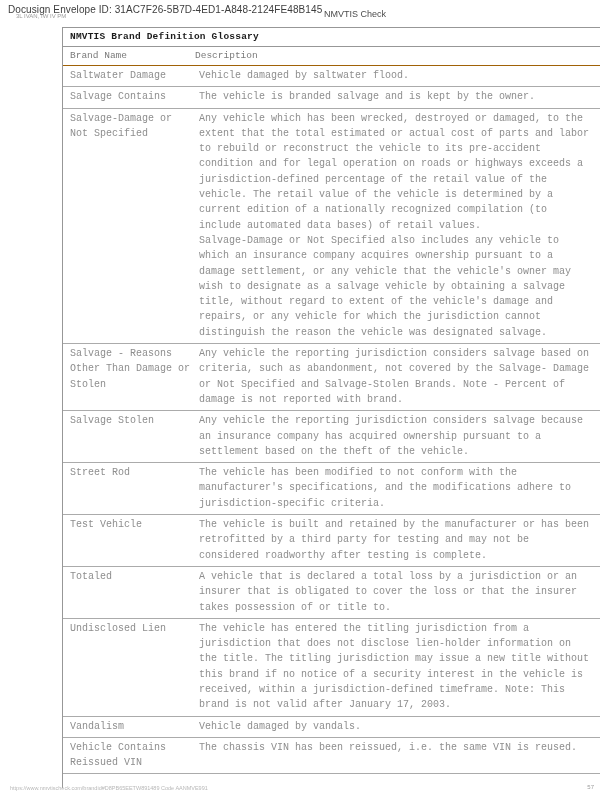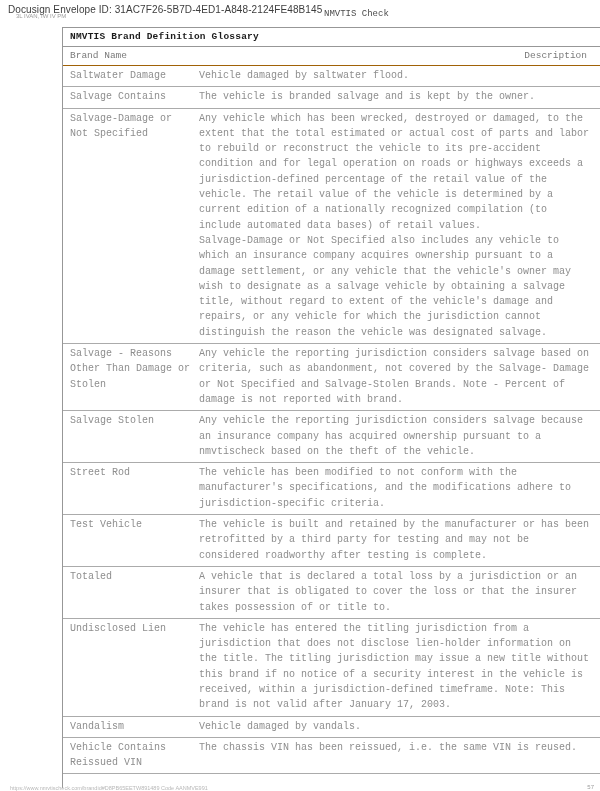--- a/index.html
+++ b/index.html
@@ -13,42 +13,42 @@
     font-family:"Liberation Sans","DejaVu Sans",sans-serif;
     font-size:10px;color:#3d3d3d;letter-spacing:0.1px;
   }
   .docusign-subline{
     position:absolute;left:16px;top:13px;height:7px;overflow:hidden;
     font-family:"Liberation Sans","DejaVu Sans",sans-serif;
     font-size:6px;color:#9b9b9b;filter:blur(0.4px);
   }
   .page-label{
     position:absolute;left:324px;top:9px;
-    font-family:Liberation Mono, monospace;
+    font-family:Liberation Sans, sans-serif;
     font-size:9px;color:#4c4c4c;
   }
   .glossary-table{
     position:absolute;left:45px;top:27px;width:592px;
     border:1px solid #979797;border-bottom:none;
     box-sizing:border-box;background:#fff;margin-left:17px;
   }
   .t-title{
     padding:3px 7px 4px 7px;
     font-size:9.5px;font-weight:bold;color:#1b1b1b;
     letter-spacing:0.2px;
     border-bottom:1px solid #979797;
   }
   .t-head{
     display:flex;
     padding:3px 0 4px 7px;
     border-bottom:1px solid #a16207;
     color:#7a7a7a;font-size:9.5px;
   }
   .t-head .c1{width:125px;flex:none;}
-  .t-head .c2{width:392px;flex:none;text-align:right;}
+  .t-head .c2{width:392px;flex:none;}
   .g-row{
     display:flex;
     padding:2px 0 3px 7px;
     border-bottom:1px solid #ababab;
     color:#8e8e8e;font-size:10px;line-height:15.3px;
   }
   .g-row .brand{width:125px;flex:none;padding-right:4px;}
   .g-row .desc{width:392px;flex:none;}
   .desc p{margin:0;}
   .t-spacer{height:14px;}
@@ -102,21 +102,21 @@
   <div class="g-row">
     <div class="brand">Salvage - Reasons Other Than Damage or Stolen</div>
     <div class="desc">
           <p>Any vehicle the reporting jurisdiction considers salvage based on criteria, such as abandonment, not covered by the Salvage- Damage or Not Specified and Salvage-Stolen Brands. Note - Percent of damage is not reported with brand.</p>
         </div>
   </div>
 
   <div class="g-row">
     <div class="brand">Salvage Stolen</div>
     <div class="desc">
-          <p>Any vehicle the reporting jurisdiction considers salvage because an insurance company has acquired ownership pursuant to a nmvtischeck based on the theft of the vehicle.</p>
+          <p>Any vehicle the reporting jurisdiction considers salvage because an insurance company has acquired ownership pursuant to a settlement based on the theft of the vehicle.</p>
         </div>
   </div>
 
   <div class="g-row">
     <div class="brand">Street Rod</div>
     <div class="desc">
           <p>The vehicle has been modified to not conform with the manufacturer's specifications, and the modifications adhere to jurisdiction-specific criteria.</p>
         </div>
   </div>
 

